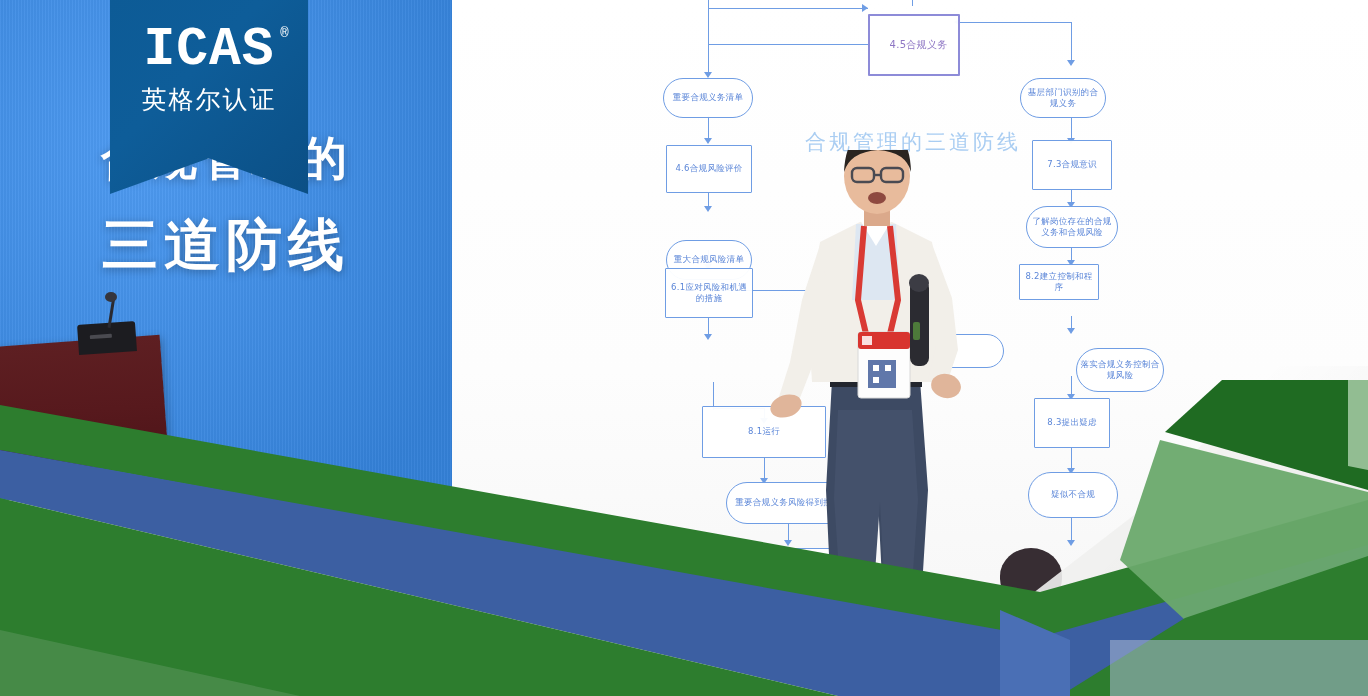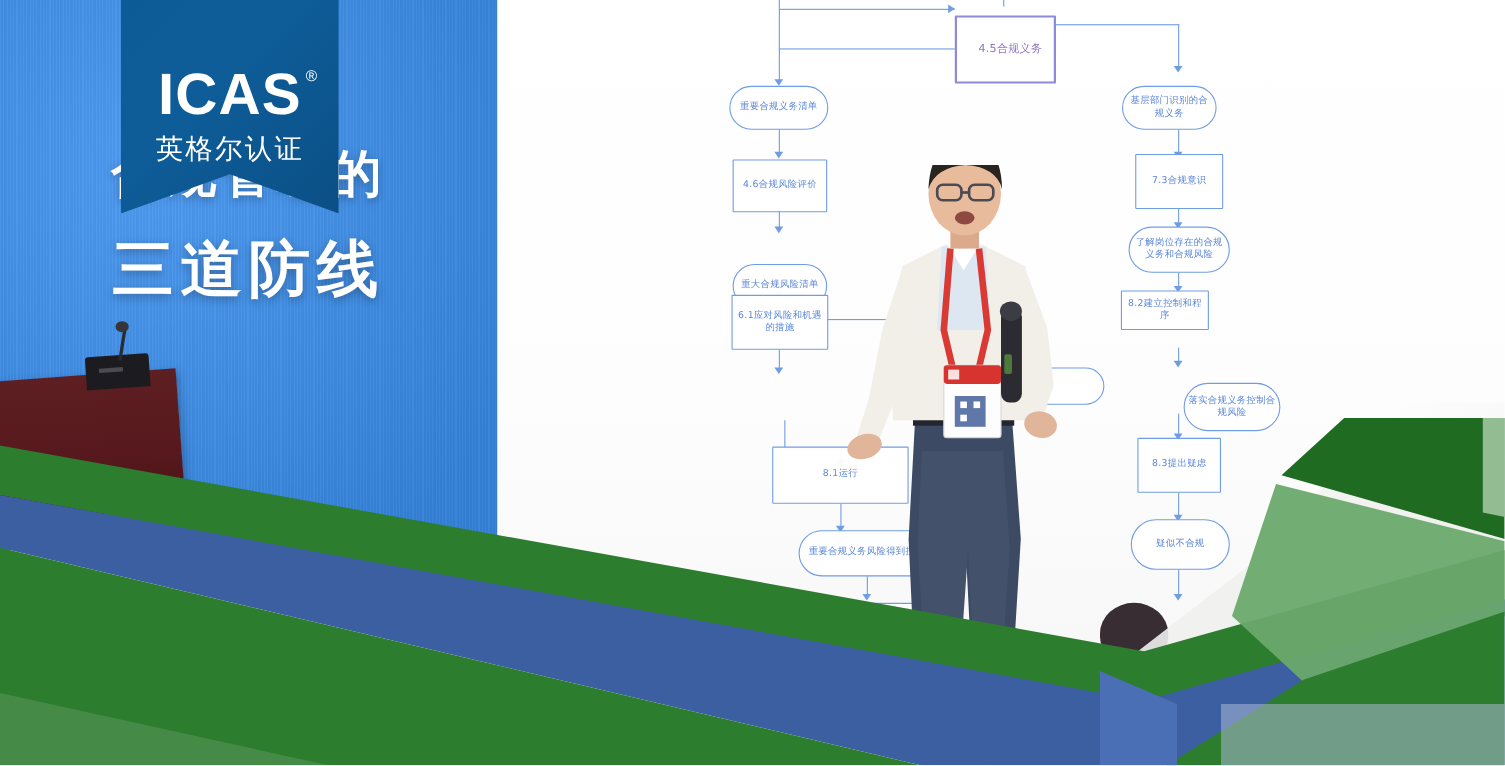--- a/index.html
+++ b/index.html
@@ -51,22 +51,22 @@
   .banner{
     position:absolute; left:110px; top:-4px; width:198px; height:198px;
     background:linear-gradient(135deg,#0d5b96 0%,#0e5d99 40%,#0b4f85 100%);
     z-index:3;
     box-shadow:3px 4px 14px rgba(0,0,0,.3);
     -webkit-clip-path:polygon(0 0,100% 0,100% 100%,50% 82%,0 100%);
     clip-path:polygon(0 0,100% 0,100% 100%,50% 82%,0 100%);
     text-align:center;
   }
   .banner-icas{
-    margin-top:64px;
-    font-family:Liberation Sans, sans-serif;
+    margin-top:28px;
+    font-family:Liberation Mono, monospace;
     font-weight:700; font-size:53px; color:#ffffff; letter-spacing:1px;
     line-height:1; position:relative; display:inline-block;
   }
   .banner-reg{
     position:absolute; right:-15px; top:2px; font-size:14px; font-weight:400;
   }
   .banner-cn{
     margin-top:6px; font-size:25px; color:#ffffff; letter-spacing:2px;
     font-weight:500;
   }
@@ -154,20 +154,21 @@
     z-index:4;
   }
 </style>
 </head>
 <body>
 
 <div id="stage">
 
   <div class="screen"></div>
 
+  <div class="slide-heading">合规管理的三道防线</div>
 
   <div class="conn v" style="left:708px;top:0;height:8px;"></div>
   <div class="conn h" style="left:708px;top:8px;width:160px;"></div>
   <div class="conn h" style="left:708px;top:44px;width:160px;"></div>
   <div class="conn v" style="left:708px;top:8px;height:36px;"></div>
   <div class="conn v" style="left:708px;top:44px;height:30px;"></div>
   <div class="arrow" style="left:704px;top:72px;"></div>
   <div class="arrow right" style="left:862px;top:4px;"></div>
 
   <div class="conn h" style="left:960px;top:22px;width:112px;"></div>

